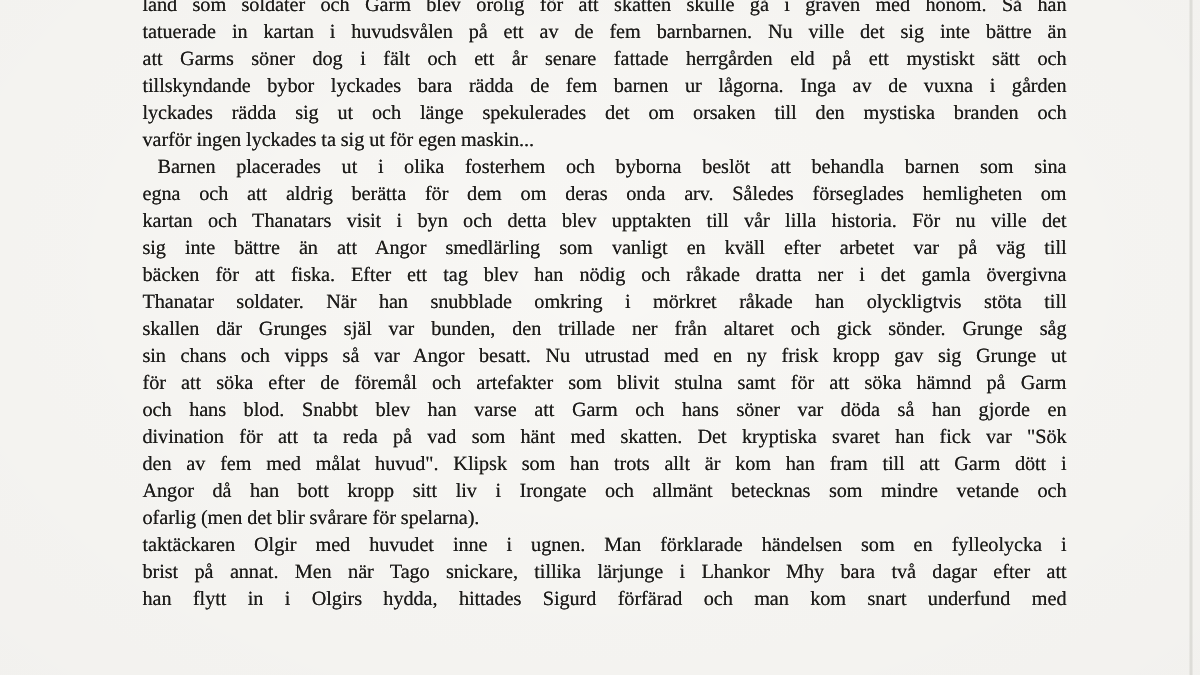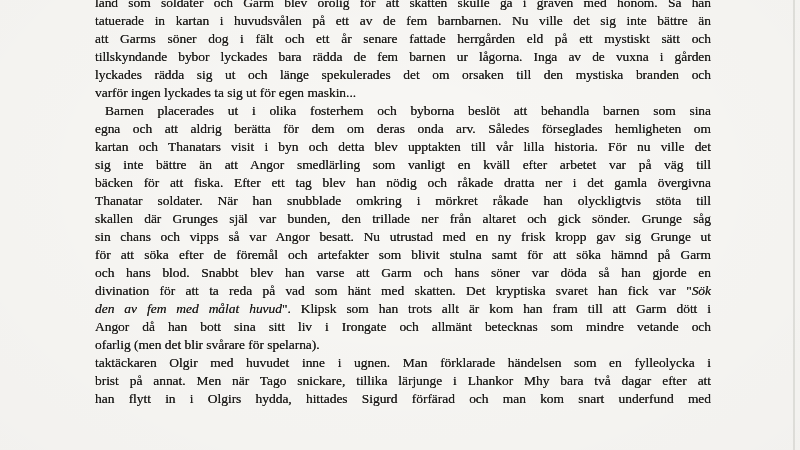--- a/index.html
+++ b/index.html
@@ -37,21 +37,20 @@
     overflow: visible;
   }
   .line.para-end {
     text-align: right;
     text-align-last: left;
   }
   .line.indent {
     text-indent: 10px;
   }
   .seg-i {
-    font-style: italic;
   }
   .scan-edge {
     position: absolute;
     top: 0;
     right: 5px;
     width: 2px;
     height: 450px;
     opacity: 0.5;
   }
 </style>
@@ -71,20 +70,20 @@
       <div class="line"><span>kartan och Thanatars visit i byn och detta blev upptakten till vår lilla historia. För nu ville det</span></div>
       <div class="line"><span>sig inte bättre än att Angor smedlärling som vanligt en kväll efter arbetet var på väg till</span></div>
       <div class="line"><span>bäcken för att fiska. Efter ett tag blev han nödig och råkade dratta ner i det gamla övergivna</span></div>
       <div class="line"><span>Thanatar soldater. När han snubblade omkring i mörkret råkade han olyckligtvis stöta till</span></div>
       <div class="line"><span>skallen där Grunges själ var bunden, den trillade ner från altaret och gick sönder. Grunge såg</span></div>
       <div class="line"><span>sin chans och vipps så var Angor besatt. Nu utrustad med en ny frisk kropp gav sig Grunge ut</span></div>
       <div class="line"><span>för att söka efter de föremål och artefakter som blivit stulna samt för att söka hämnd på Garm</span></div>
       <div class="line"><span>och hans blod. Snabbt blev han varse att Garm och hans söner var döda så han gjorde en</span></div>
       <div class="line"><span>divination för att ta reda på vad som hänt med skatten. Det kryptiska svaret han fick var "</span><span class="seg-i">Sök</span></div>
       <div class="line"><span class="seg-i">den av fem med målat huvud</span><span>". Klipsk som han trots allt är kom han fram till att Garm dött i</span></div>
-      <div class="line"><span>Angor då han bott sina sitt liv i Irongate och allmänt betecknas som mindre vetande och</span></div>
+      <div class="line"><span>Angor då han bott kropp sitt liv i Irongate och allmänt betecknas som mindre vetande och</span></div>
       <div class="line para-end"><span>ofarlig (men det blir svårare för spelarna).</span></div>
       <div class="line"><span>taktäckaren Olgir med huvudet inne i ugnen. Man förklarade händelsen som en fylleolycka i</span></div>
       <div class="line"><span>brist på annat. Men när Tago snickare, tillika lärjunge i Lhankor Mhy bara två dagar efter att</span></div>
       <div class="line"><span>han flytt in i Olgirs hydda, hittades Sigurd förfärad och man kom snart underfund med</span></div>
     </div>
   <div class="scan-edge" style="background: rgb(199, 199, 194);"></div>
 </div>
 
 </body></html>

